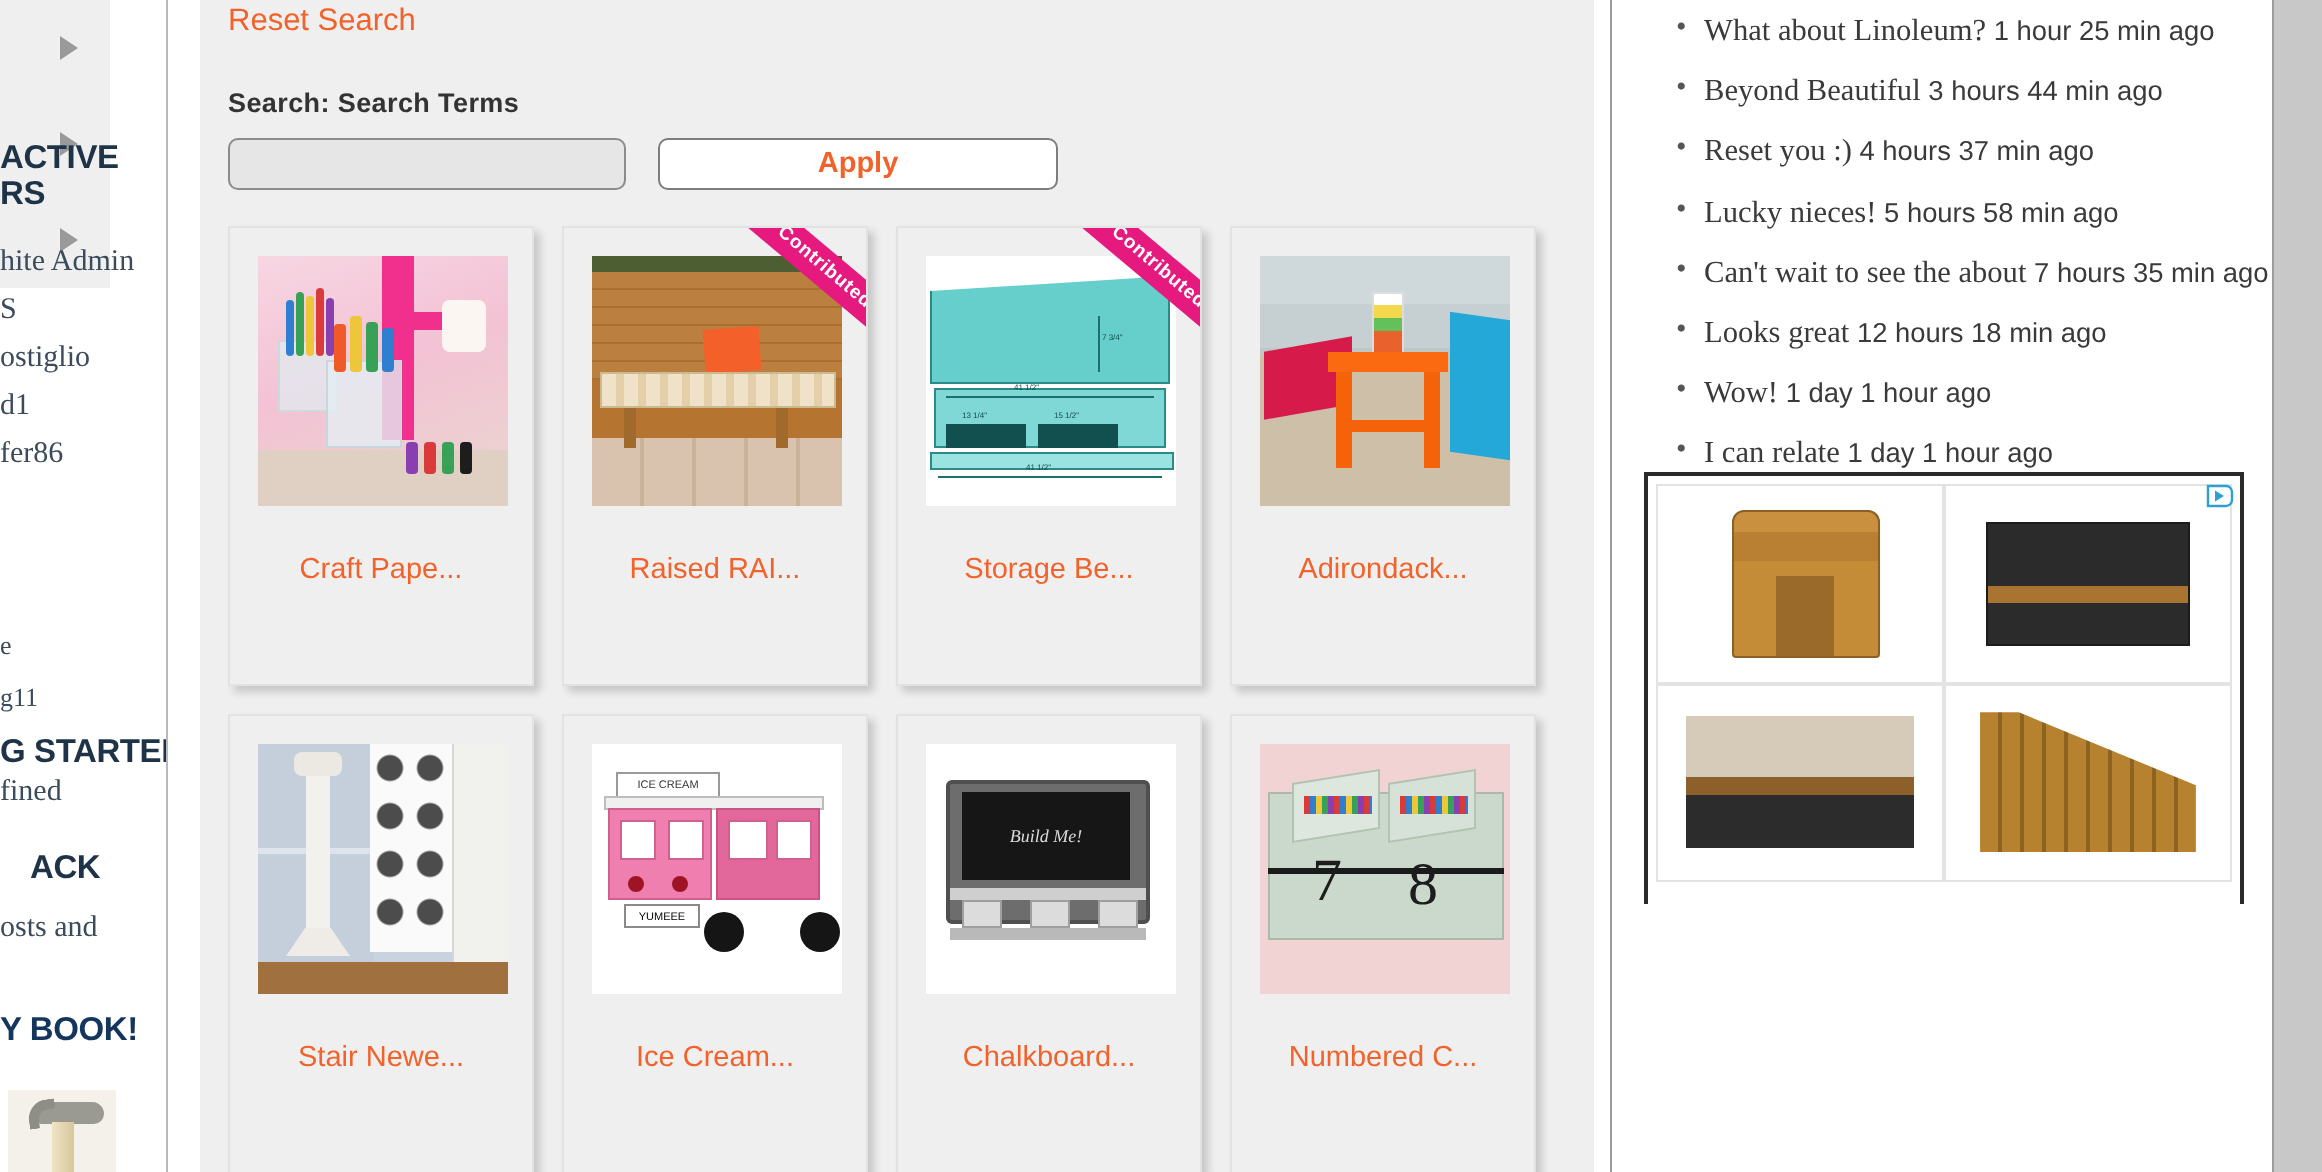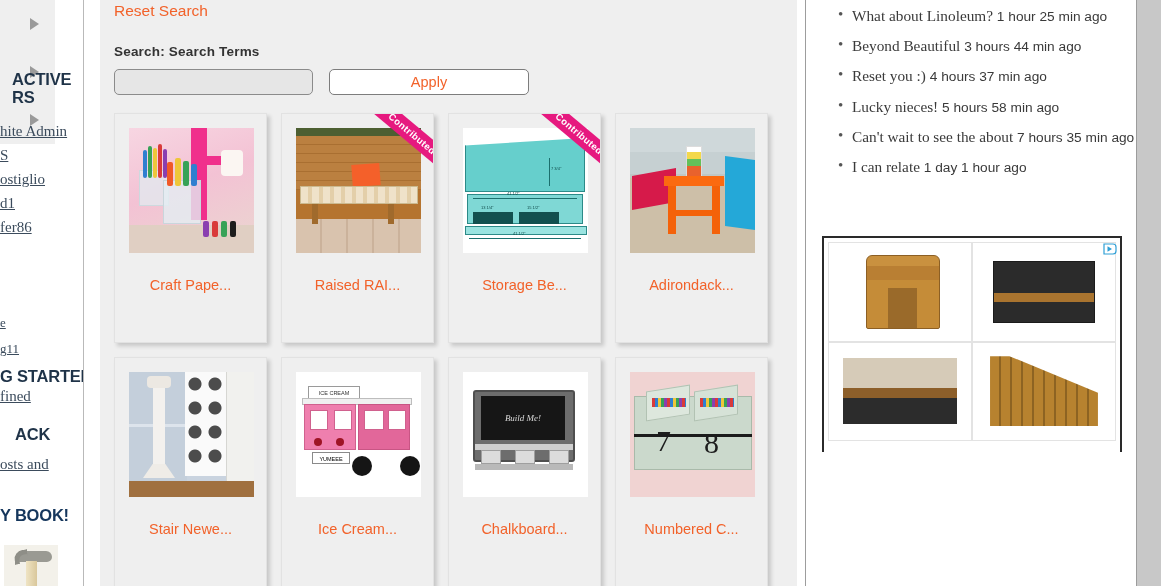--- a/index.html
+++ b/index.html
@@ -27,32 +27,31 @@
     padding-left: 12px; padding-right: 16px;
     font-family: "Liberation Serif", serif; font-size: 16px; color:#3b4b5c;
     white-space: nowrap;
   }
   .nav-row .caret {
     position: absolute; right: 16px; top: 50%; transform: translateY(-50%);
     width:0; height:0; border-left: 9px solid #9a9a9a;
     border-top: 6px solid transparent; border-bottom: 6px solid transparent;
   }
 
-  .side-block { padding-left: 12px; }
+  .side-block { padding-left: 0; }
   .side-head {
     font-family: "Liberation Sans", sans-serif;
     font-weight: bold; color:#1f3348; font-size: 16.5px;
     letter-spacing: -0.2px; line-height: 1.12;
     margin: 0; white-space: nowrap;
   }
   .side-text {
     font-family: "Liberation Serif", serif;
     color:#3b4b5c; font-size: 15px; line-height: 1.05;
     white-space: nowrap;
-    text-decoration: underline;
   }
   .side-text.small { font-size: 13px; }
   .side-head.blue { color:#15365c; }
 
   #hammer-box {
     position:absolute; left: 4px; top: 545px; width: 54px; height: 44px;
     background:#f3f1ea; overflow:hidden;
   }
   .hammer-head {
     position:absolute; left:14px; top:6px; width:34px; height:11px;
@@ -88,20 +87,21 @@
   .filter-row { margin-top: 10px; display:flex; gap:16px; align-items:center; }
   #search-input {
     width: 199px; height: 26px; border: 1px solid #8b8b8b; border-radius:5px;
     background:#e6e6e6; outline:none; padding: 0 8px;
     font-family:"Liberation Sans", sans-serif; font-size:13px; color:#333;
   }
   #apply-button {
     width: 200px; height: 26px; border: 1px solid #7d7d7d; border-radius:5px;
     background:#ffffff; color:#f2622a; font-size:14.5px; cursor:pointer;
     font-family:"Liberation Sans", sans-serif;
+    font-weight:bold;
   }
   #advance-filter-button {
     margin-top: 13px; width: 200px; height: 26px;
     border: 1px solid #7d7d7d; border-radius:5px; background:#ffffff;
     color:#f2622a; font-size:14.5px; cursor:pointer;
     font-family:"Liberation Sans", sans-serif;
   }
 
   
   #card-grid {
@@ -549,20 +549,28 @@
       </li>
       <li>
         <span>Lucky nieces!</span>
         <span class="c-time">5 hours 58 min ago</span>
       </li>
       <li>
         <span>Can't wait to see the about</span>
         <span class="c-time">7 hours 35 min ago</span>
       </li>
       <li>
+        <span>Looks great</span>
+        <span class="c-time">12 hours 18 min ago</span>
+      </li>
+      <li>
+        <span>Wow!</span>
+        <span class="c-time">1 day 1 hour ago</span>
+      </li>
+      <li>
         <span>I can relate</span>
         <span class="c-time"> 1 day 1 hour ago</span>
       </li>
     </ul>
 
     <div id="ad-block">
       <span class="adchoices" title="AdChoices">
         <svg width="14" height="12" viewBox="0 0 14 12">
           <path d="M1 1 h9 a3 3 0 0 1 3 3 v4 a3 3 0 0 1 -3 3 h-9 z" fill="#ffffff" stroke="#2e9fd6" stroke-width="1.2"></path>
           <path d="M4.5 3.3 L9 6 L4.5 8.7 z" fill="#2e9fd6"></path>

